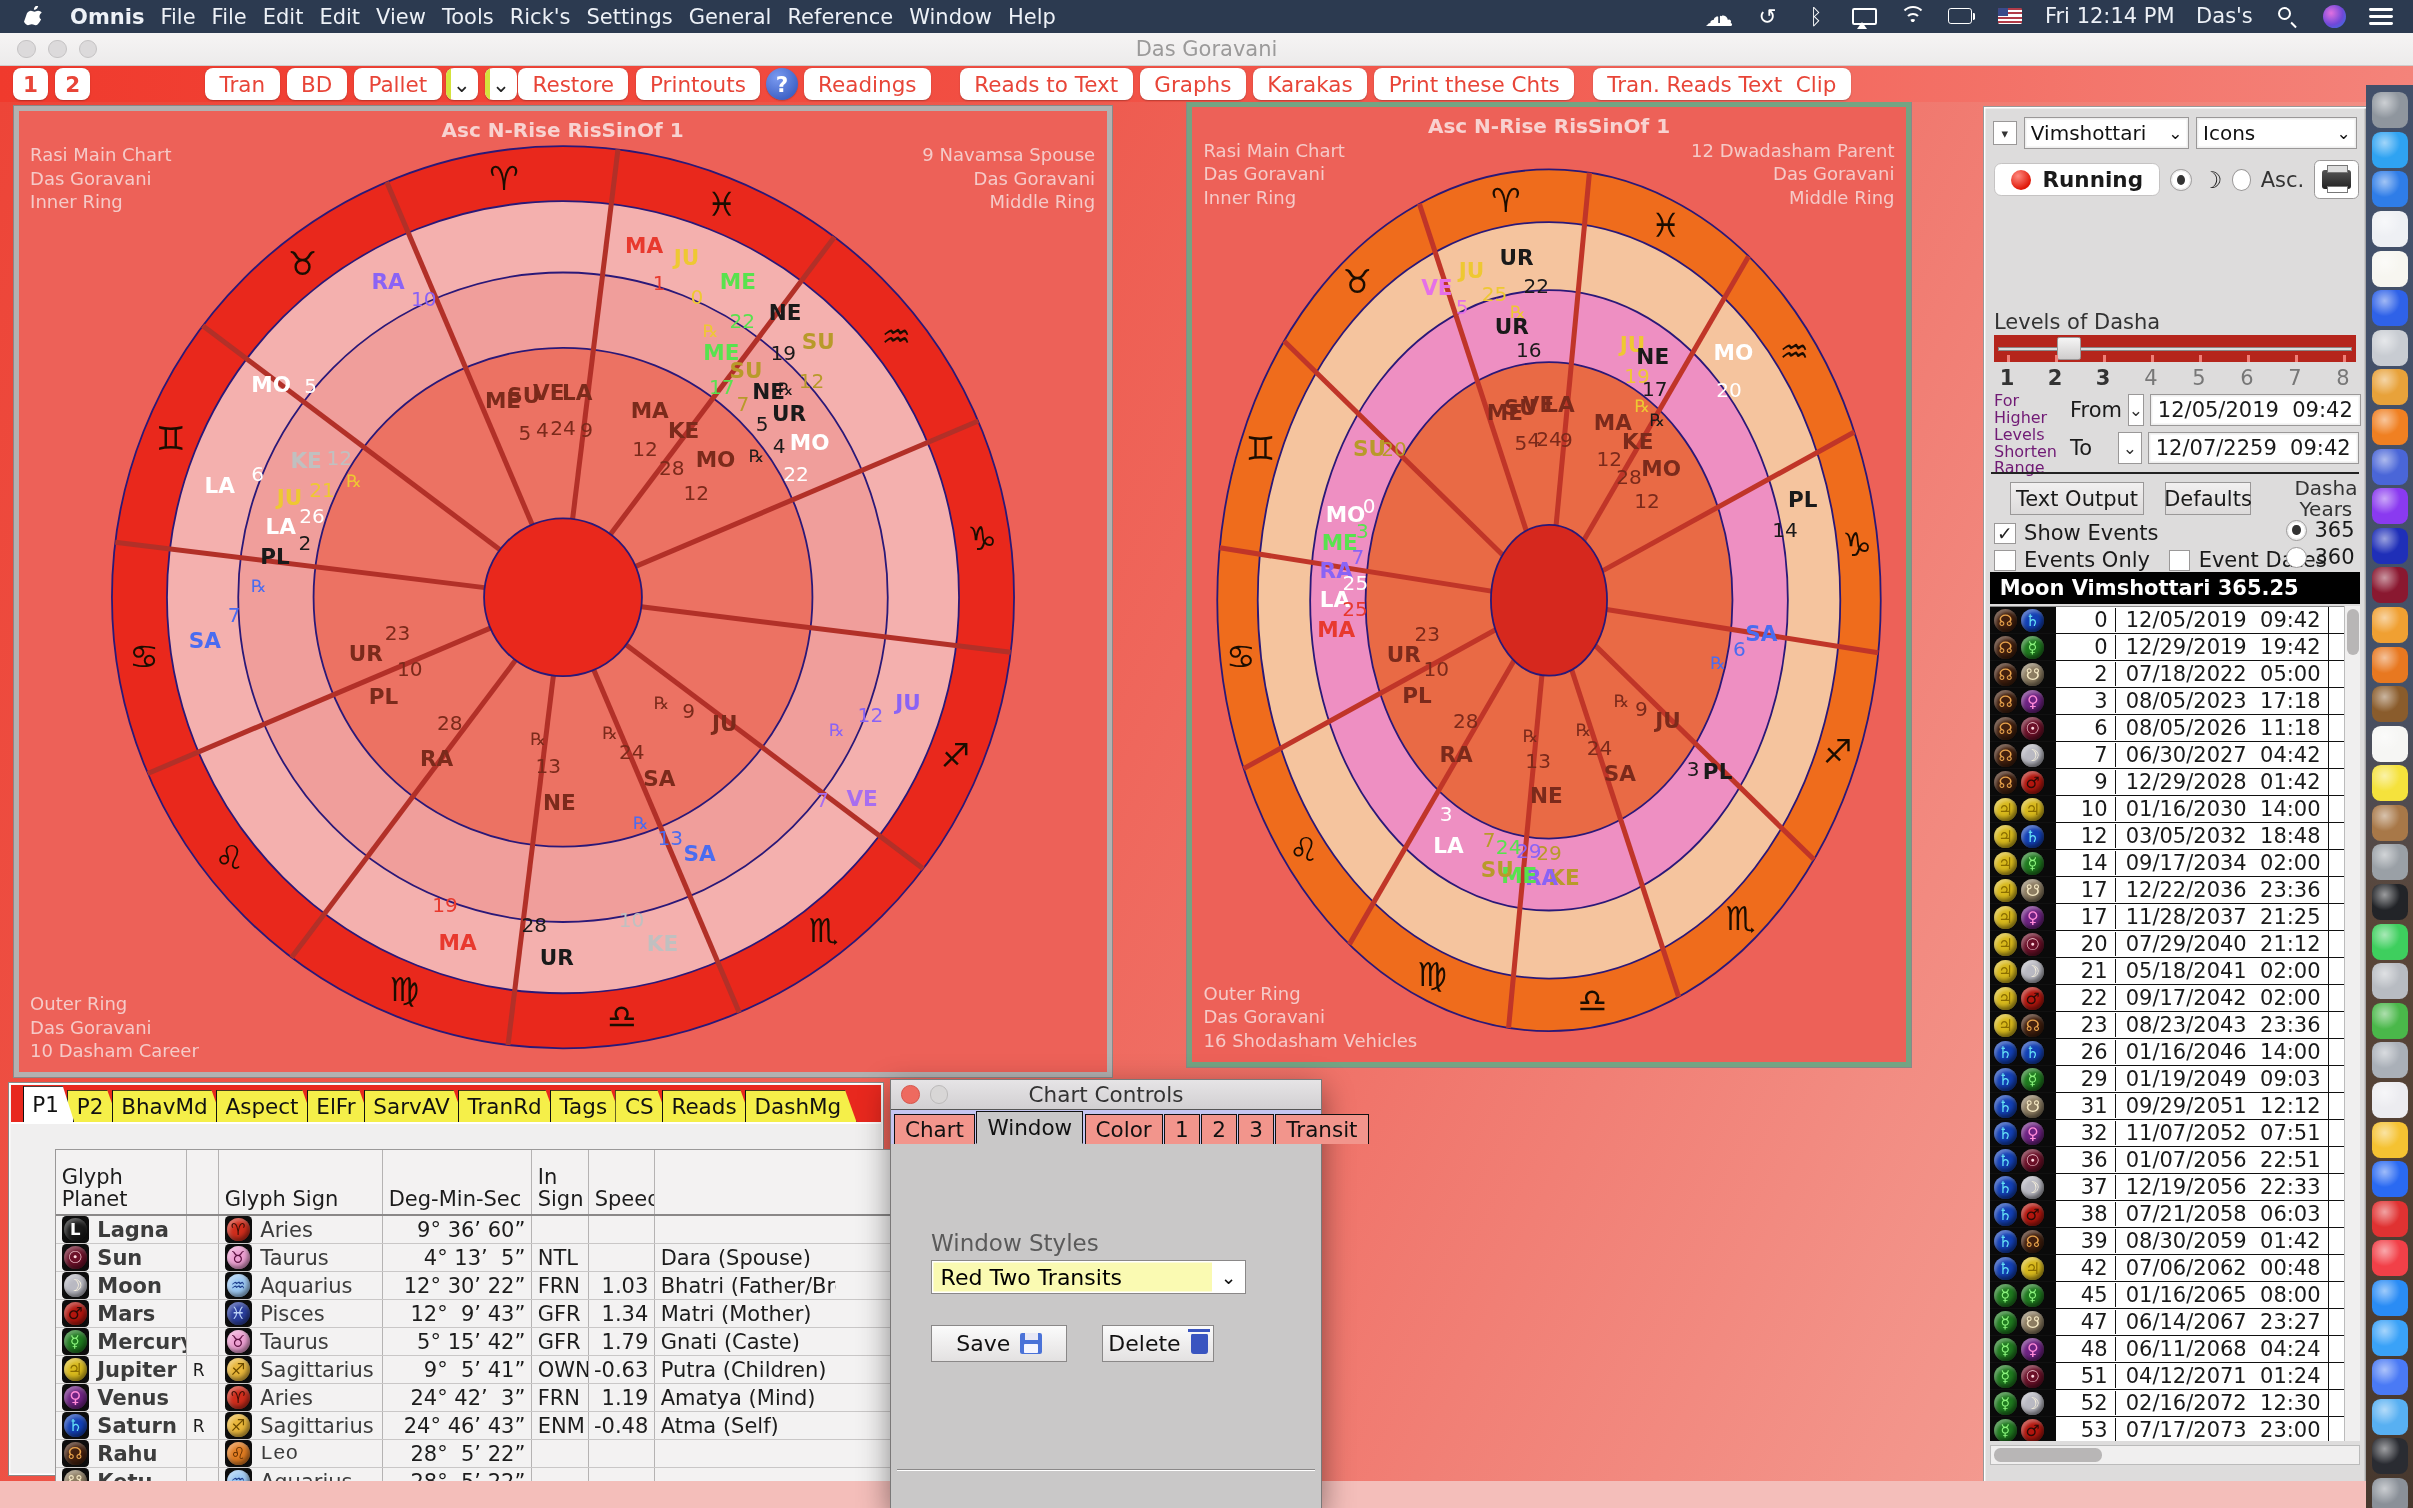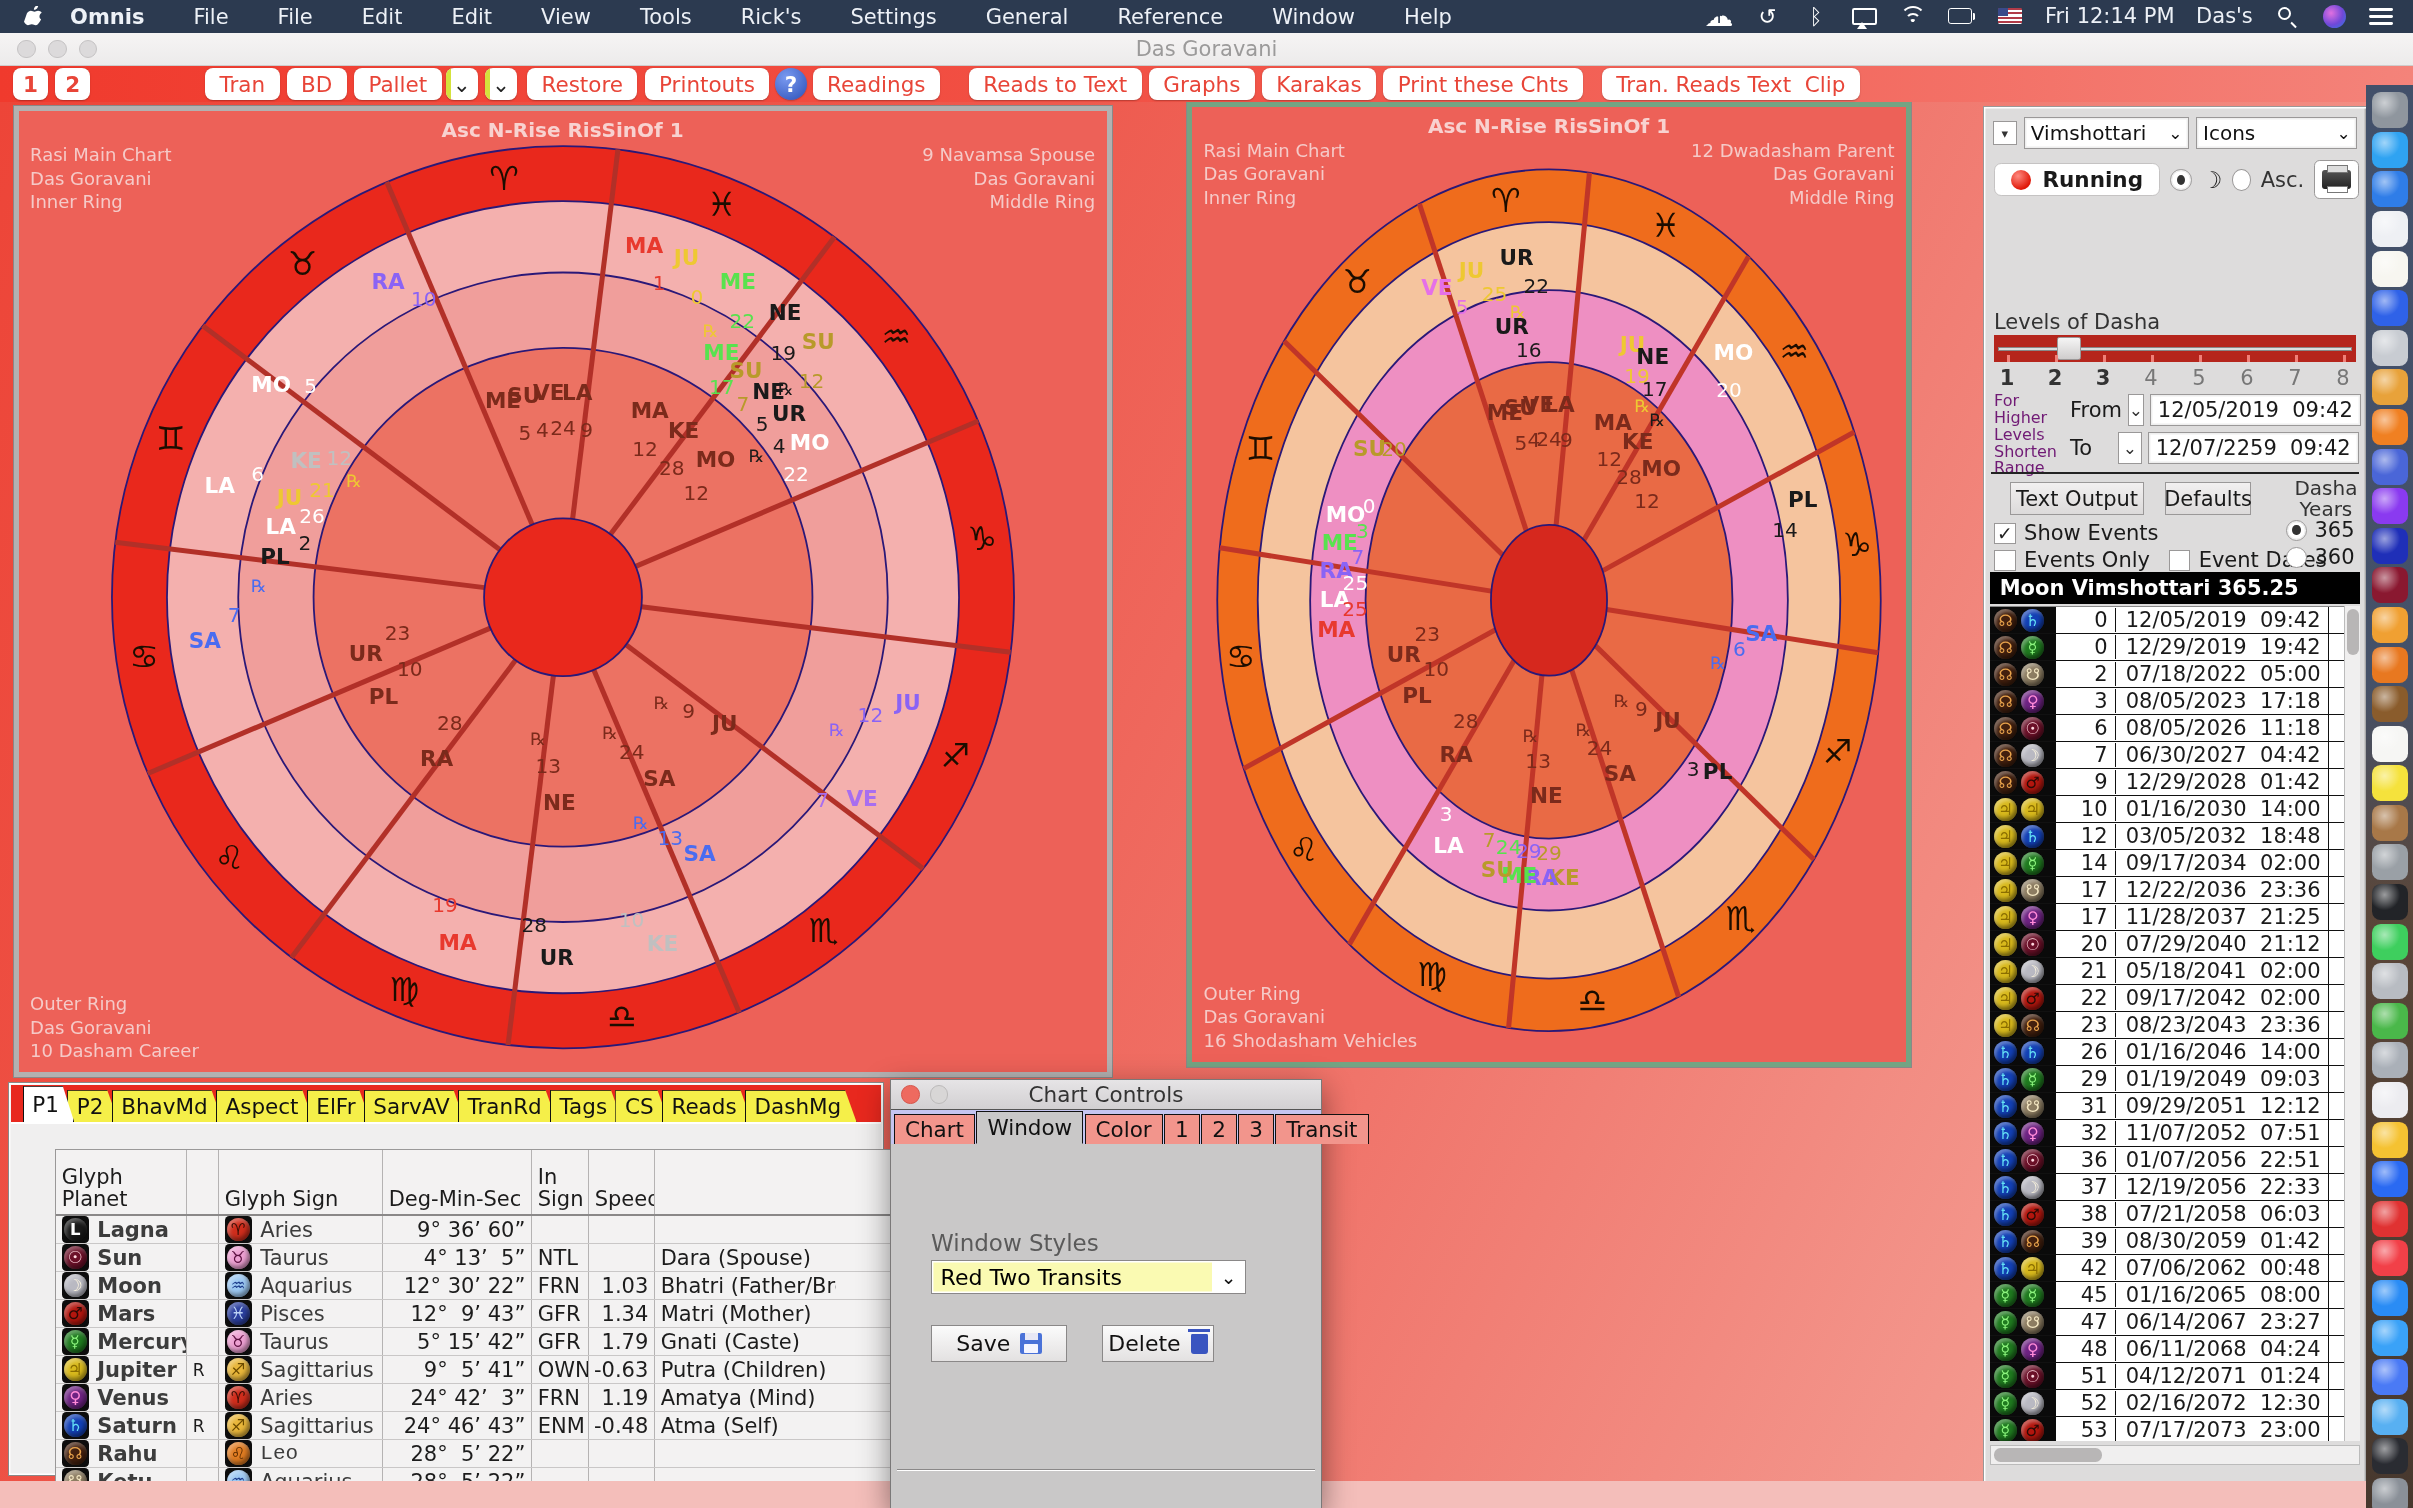--- a/index.html
+++ b/index.html
@@ -2,21 +2,21 @@
 <html style="font-size:11.5px"><head>
 <meta charset="utf-8">
 <style>
 *{margin:0;padding:0;box-sizing:border-box}
 body{background:#111}
 #screen{position:relative;width:2413px;height:1508px;font-family:"DejaVu Sans",sans-serif;overflow:hidden;background:#333}
 
 
 .menubar{position:absolute;top:0;left:0;width:2413px;height:33px;background:#2c3a50;display:flex;align-items:center;color:#edf1f7;font-size:21px;z-index:90}
 .menubar .apple{margin:0 27px 0 24.4px;display:flex;align-items:center}
-.menu-items{display:flex;gap:49px}
+.menu-items{display:flex;gap:16px}
 .menu-item{white-space:nowrap}
 .menu-item.bold{font-weight:bold}
 .menu-right{margin-left:auto;display:flex;align-items:center;gap:21.5px;padding-right:18.7px}
 .mb-ic{display:inline-flex;align-items:center;justify-content:center;width:27px;height:24.4px;color:#fff;font-size:21.5px}
 .ic-cloud{position:relative;font-size:29px;line-height:24.4px}
 .ic-cloud span{position:absolute;left:50%;top:55%;transform:translate(-50%,-50%);font-size:14.4px;font-weight:bold;color:#2c3a50}
 .ic-display{width:24.4px;height:17px;border:2.2px solid #fff;border-radius:2.2px;position:relative}
 .ic-display:after{content:"";position:absolute;left:2.9px;bottom:-5.7px;border-left:5.7px solid transparent;border-right:5.7px solid transparent;border-bottom:7.2px solid #fff}
 .ic-wifi{position:relative;width:26px;height:18.7px}
 .ic-wifi i{position:absolute;left:50%;bottom:0;transform:translateX(-50%);border:2.9px solid transparent;border-top:2.9px solid #fff;border-radius:50%}
@@ -223,21 +223,21 @@
   </div>
 
   <div class="toolbar" id="toolbar">
       <div class="tb-btn tb-sq" style="margin-left: 13px;">1</div>
       <div class="tb-btn tb-sq">2</div>
       <div class="tb-btn" style="margin-left: 115px;">Tran</div>
       <div class="tb-btn">BD</div>
       <div class="tb-btn">Pallet</div>
       <div class="tb-btn tb-dd" style="margin-left: 4.3px;">⌄</div>
       <div class="tb-btn tb-dd">⌄</div>
-      <div class="tb-btn" style="margin-left: 10px; text-align: right;">Restore</div>
+      <div class="tb-btn" style="margin-left: 1px; text-align: right;">Restore</div>
       <div class="tb-btn">Printouts</div>
       <div class="tb-btn tb-help" style="margin-left: 5.7px;">?</div>
       <div class="tb-btn" style="margin-left: 5.7px;">Readings</div>
       <div class="tb-btn" style="margin-left: 29px;">Reads to Text</div>
       <div class="tb-btn">Graphs</div>
       <div class="tb-btn">Karakas</div>
       <div class="tb-btn">Print these Chts</div>
       <div class="tb-btn" style="margin-left: 18.7px;">Tran. Reads Text  Clip</div>
     </div>
 

